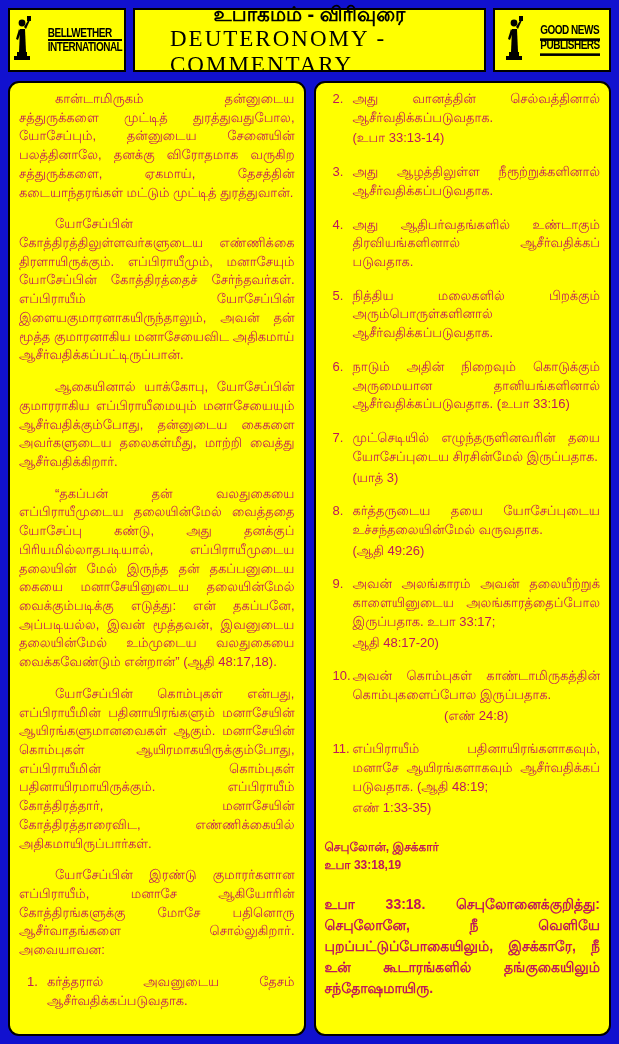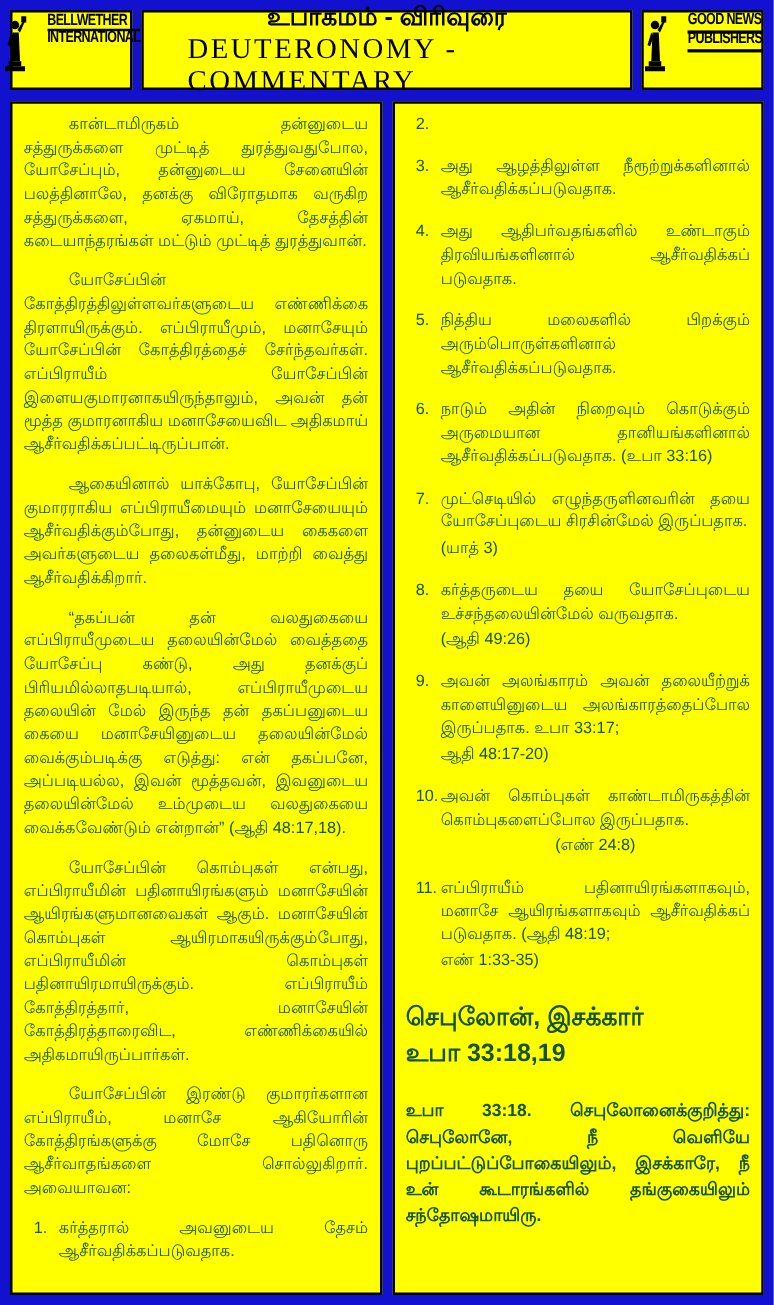--- a/index.html
+++ b/index.html
@@ -1,38 +1,38 @@
 <!DOCTYPE html>
 <html><head>
 <meta charset="utf-8">
 <style>
   html,body{margin:0;padding:0;}
   body{width:619px;height:1044px;font-family:"Liberation Sans","DejaVu Sans",sans-serif;}
   .page{width:619px;height:1044px;box-sizing:border-box;background:#1111cf;padding:8px;display:flex;flex-direction:column;}
   .panel{background:#ffff00;border:2px solid #000;box-sizing:border-box;}
   
   .header-row{display:flex;gap:7px;height:64px;flex:0 0 64px;}
-  .logo-box{width:98px;display:flex;align-items:flex-start;justify-content:center;gap:16px;padding:2px;}
+  .logo-box{width:118px;display:flex;align-items:center;justify-content:center;gap:16px;padding:2px;}
   .logo-text{display:flex;flex-direction:column;line-height:1;}
   .logo-line{font-weight:bold;font-size:10px;letter-spacing:-0.5px;transform:scaleY(1.3);white-space:nowrap;}
   .logo-rule{height:2px;background:#000;margin:1px 0;}
   .statue{flex:0 0 auto;}
   .title-box{flex:1;display:flex;flex-direction:column;align-items:center;justify-content:center;}
   .title-tamil{font-weight:bold;font-size:20px;line-height:1.2;}
   .title-english{font-family:"Liberation Serif","DejaVu Serif",serif;font-size:23px;letter-spacing:2px;line-height:1.15;padding-left:35px;}
   
   .body-row{display:flex;gap:8px;margin-top:9px;flex:1;min-height:0;}
-  .col{flex:1;padding:7px 9px;overflow:hidden;font-size:13px;line-height:1.44;color:#14532d;}
+  .col{flex:1;padding:7px 9px;overflow:hidden;font-size:13px;line-height:1.44;color:#be185d;border-radius:11px;}
   .col p{margin:0 0 13px 0;text-align:justify;text-indent:36px;}
   .num-item{display:flex;margin:0 0 15px 0;}
   .num-item .num{flex:0 0 28px;padding-left:8px;box-sizing:border-box;}
   .num-item .itext{flex:1;text-align:justify;}
   .num-item .iref{text-align:left;margin-top:2px;}
   .left-list{margin-top:2px;}
-  .section-heading{font-weight:bold;font-size:20px;line-height:1.45;margin-top:22px;}
+  .section-heading{font-weight:bold;font-size:12px;line-height:1.45;margin-top:22px;}
   .bold-para{font-weight:bold;font-size:14px;line-height:1.5;text-align:justify;margin-top:20px;}
 </style>
 </head>
 <body>
 
 <div class="page">
 
   <div class="header-row">
 
     <div class="panel logo-box">
@@ -107,20 +107,24 @@
             <span class="itext">கர்த்தரால் அவனுடைய தேசம் ஆசீர்வதிக்கப்படுவதாக.</span>
           </div>
         </div>
     </div>
 
     <div class="panel col">
       <div>
 
           <div class="num-item">
             <span class="num">2.</span>
+            <span class="itext">
+              <span>அது வானத்தின் செல்வத்தினால் ஆசீர்வதிக்கப்படுவதாக.</span>
+              <span class="iref" style="display:block;">(உபா 33:13-14)</span>
+            </span>
           </div>
 
           <div class="num-item">
             <span class="num">3.</span>
             <span class="itext">
               <span>அது ஆழத்திலுள்ள நீரூற்றுக்களினால் ஆசீர்வதிக்கப்படுவதாக.</span>
               
             </span>
           </div>
 

